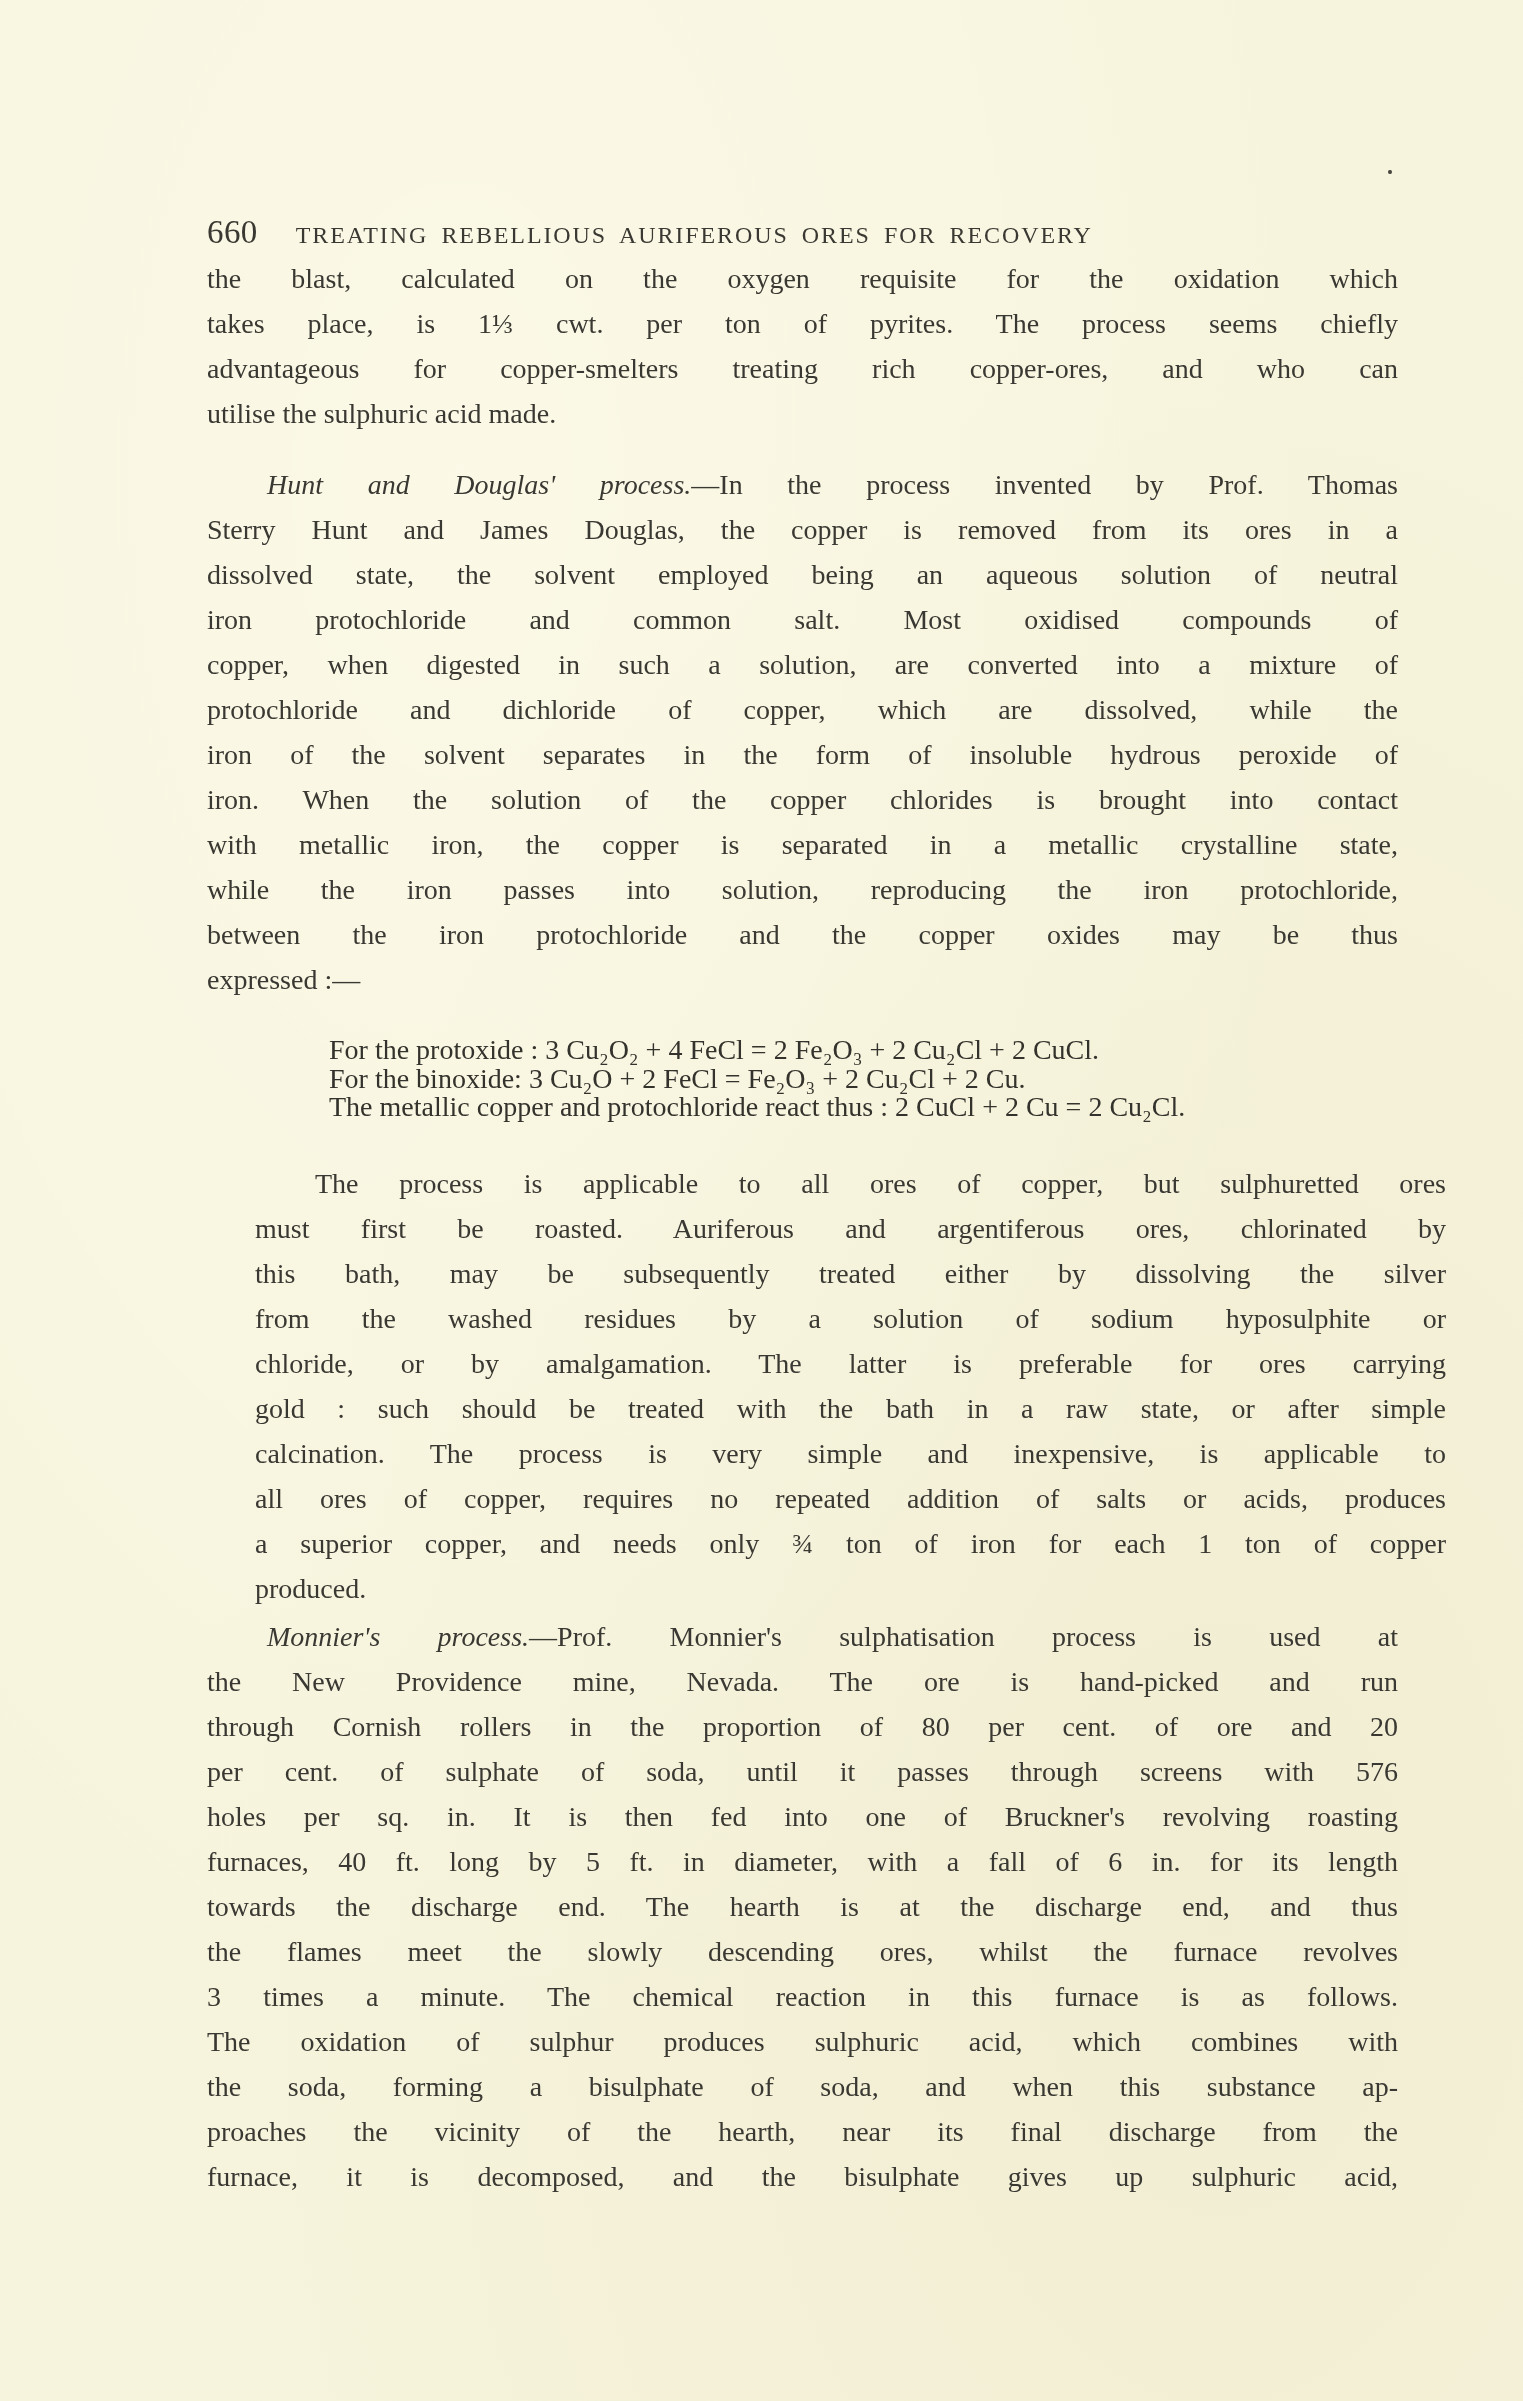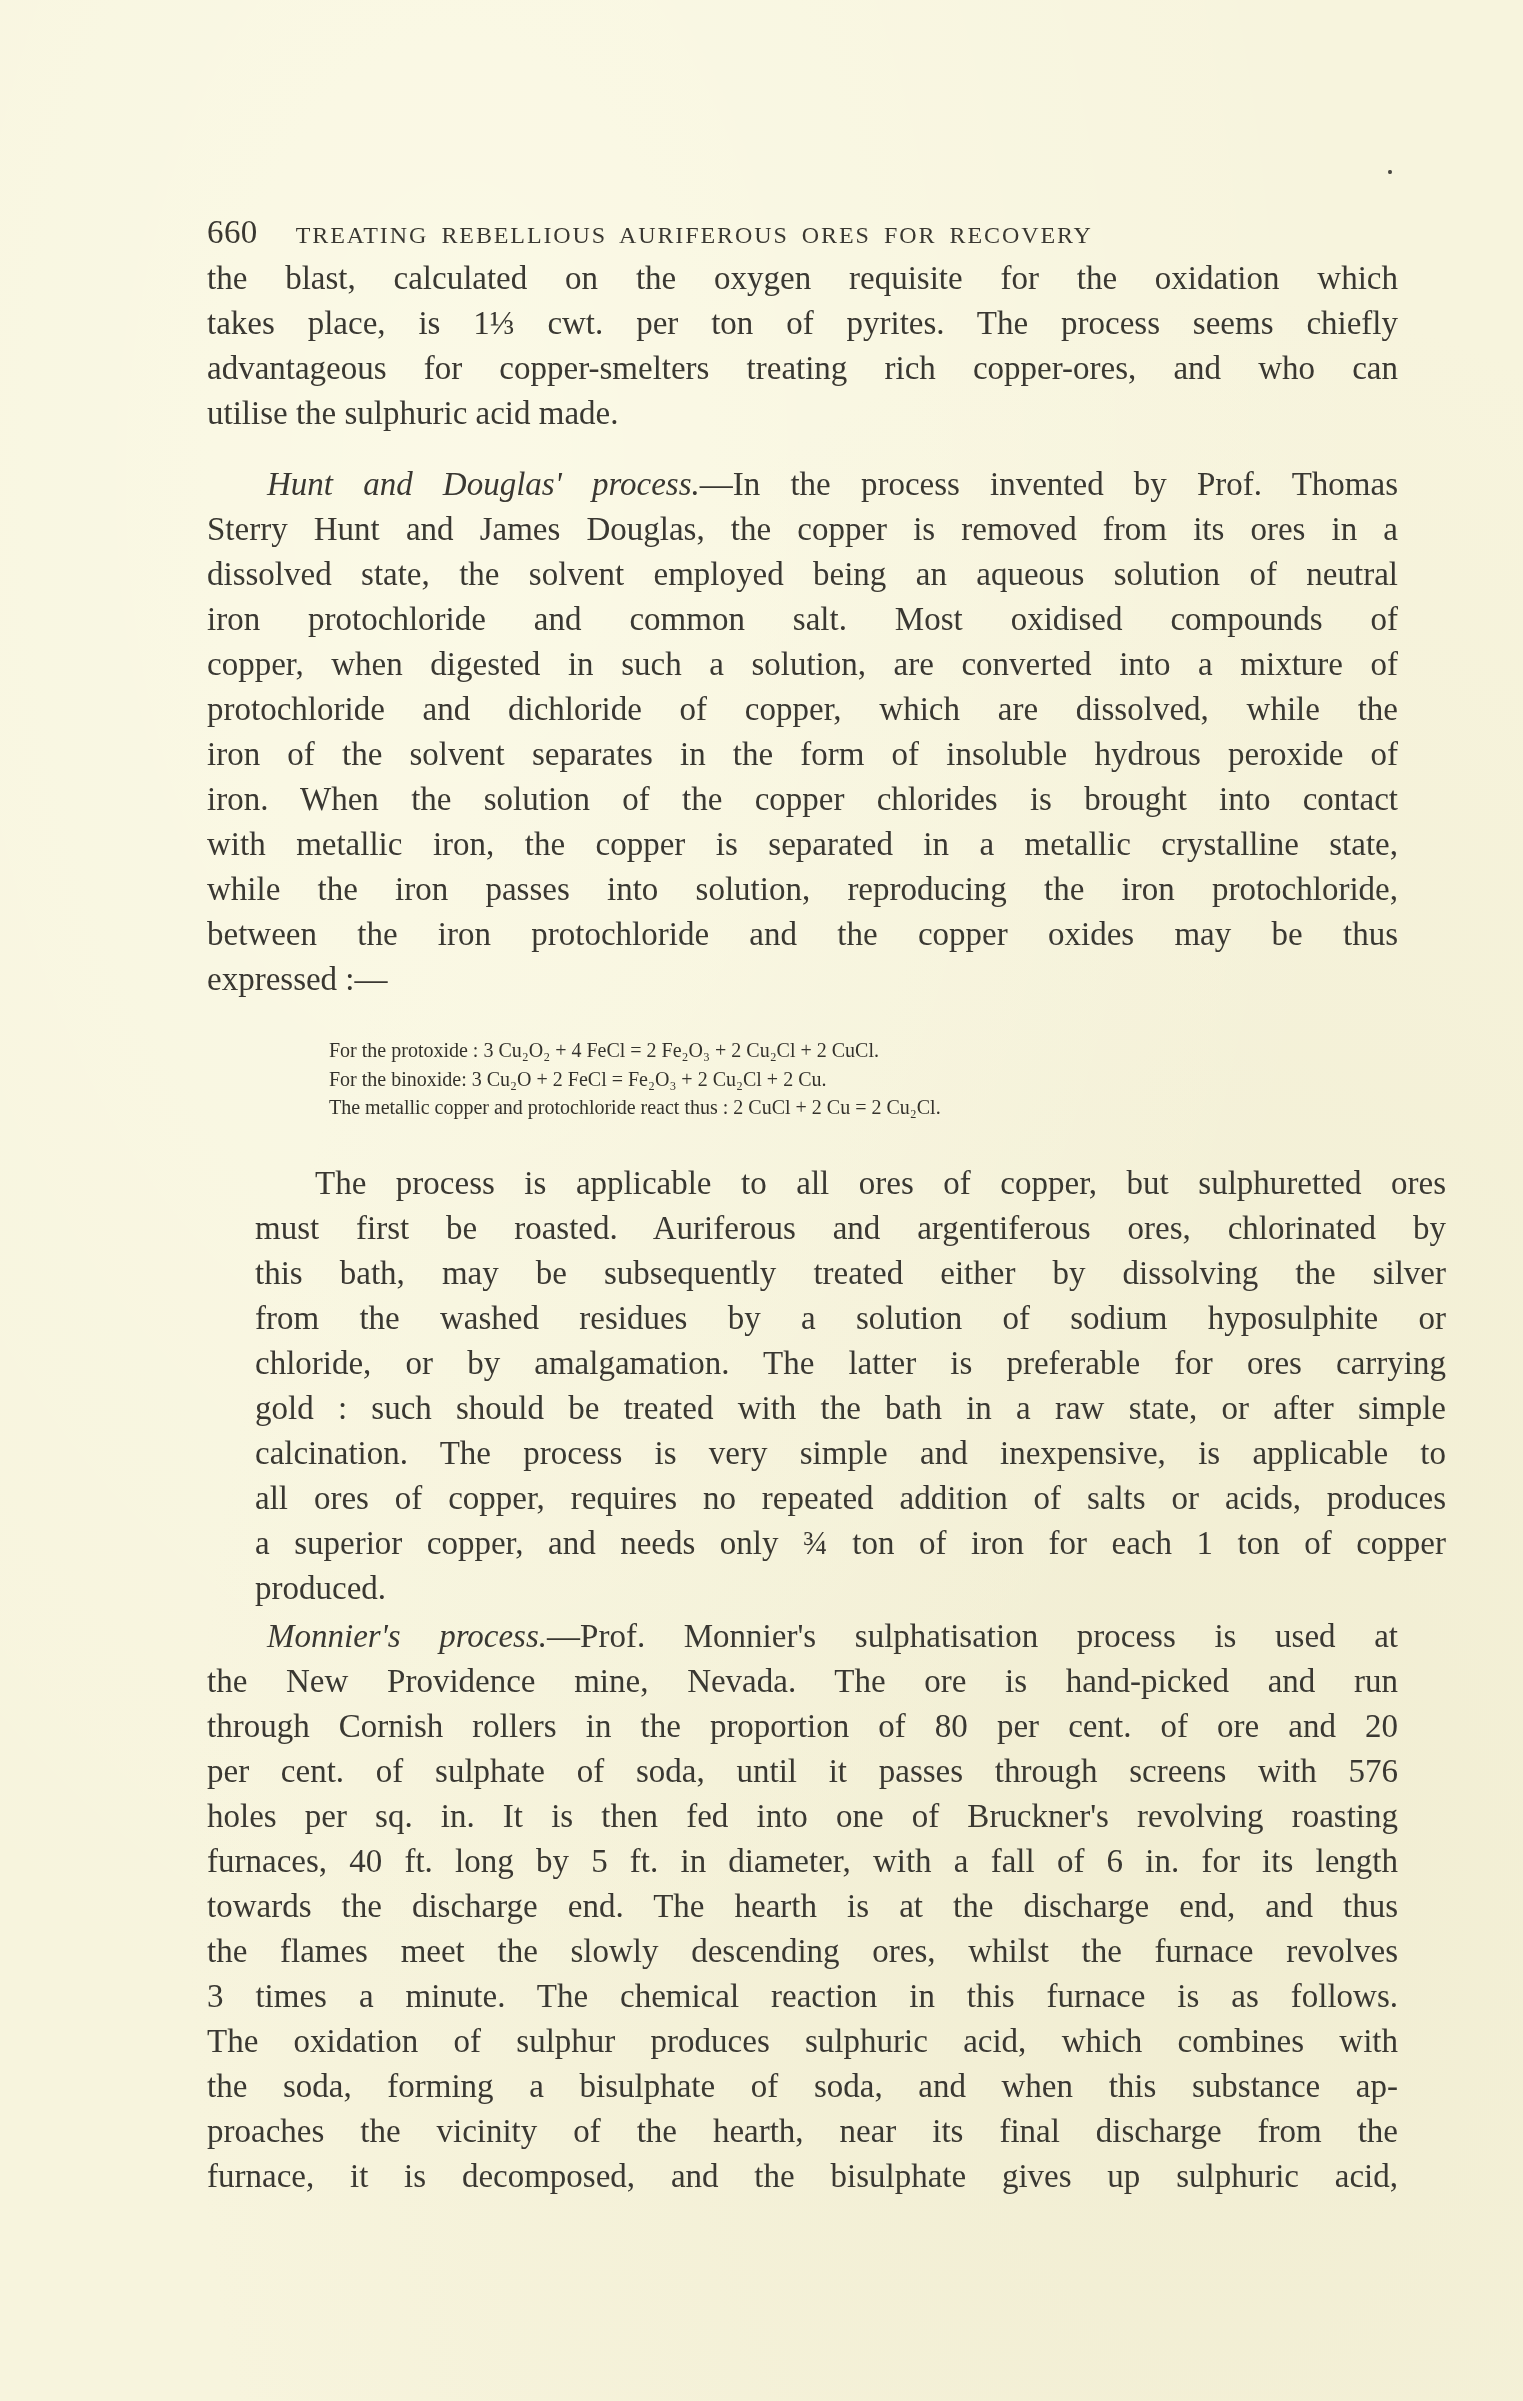--- a/index.html
+++ b/index.html
@@ -22,31 +22,31 @@
     position: absolute; left: 207px; top: 176px; width: 1195px;
     display: flex; align-items: baseline;
     font-size: 30px; letter-spacing: 0.4px;
   }
   .running-head .folio { font-size: 33px; margin-right: 38px; }
   .running-head .title { text-transform: uppercase; letter-spacing: 1.9px; font-size: 24px; word-spacing: 5.3px; margin-top: 46px; }
   .speck { position: absolute; width: 3.5px; height: 4.4px; border-radius: 50%; background: #4a4740; }
 
   .text-block {
     position: absolute; left: 207px; width: 1191px;
-    font-size: 33px; line-height: 45px;
+    font-size: 28px; line-height: 45px;
     text-align: justify;
   }
   .text-block em { font-style: italic; }
   .line { display: block; text-align: justify; text-align-last: justify; height: 45px; white-space: nowrap; }
   .line.last { text-align-last: left; }
   .line.ind { padding-left: 60px; }
 
   .formulas {
     position: absolute; left: 329px; top: 1036px; width: 1054px;
-    font-size: 20px; line-height: 28.5px; color: #34322c;
+    font-size: 28px; line-height: 28.5px; color: #34322c;
   }
   .formulas div { white-space: nowrap; }
 </style>
 </head>
 <body>
 
 <div class="page-stain"></div>
 
 <div class="running-head">
   <span class="folio">660</span>

